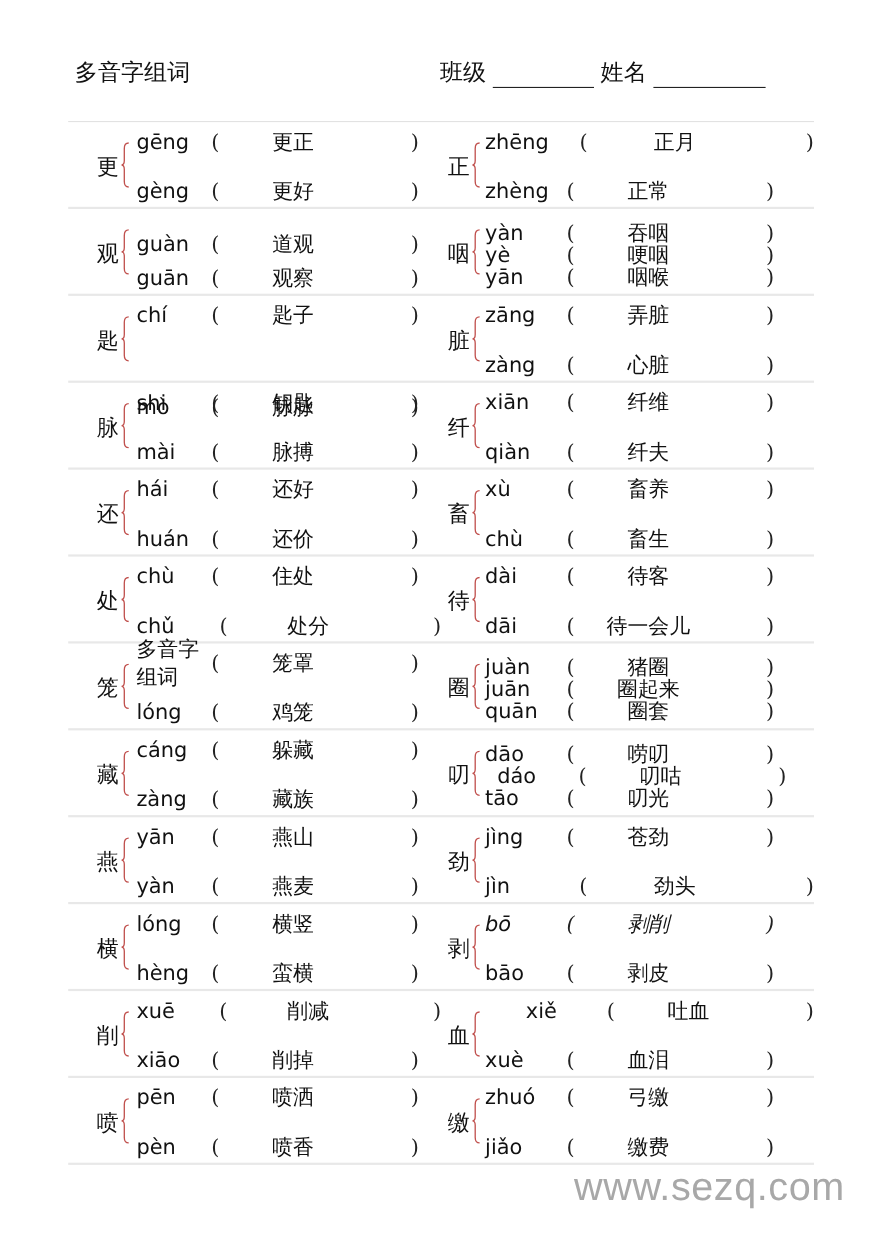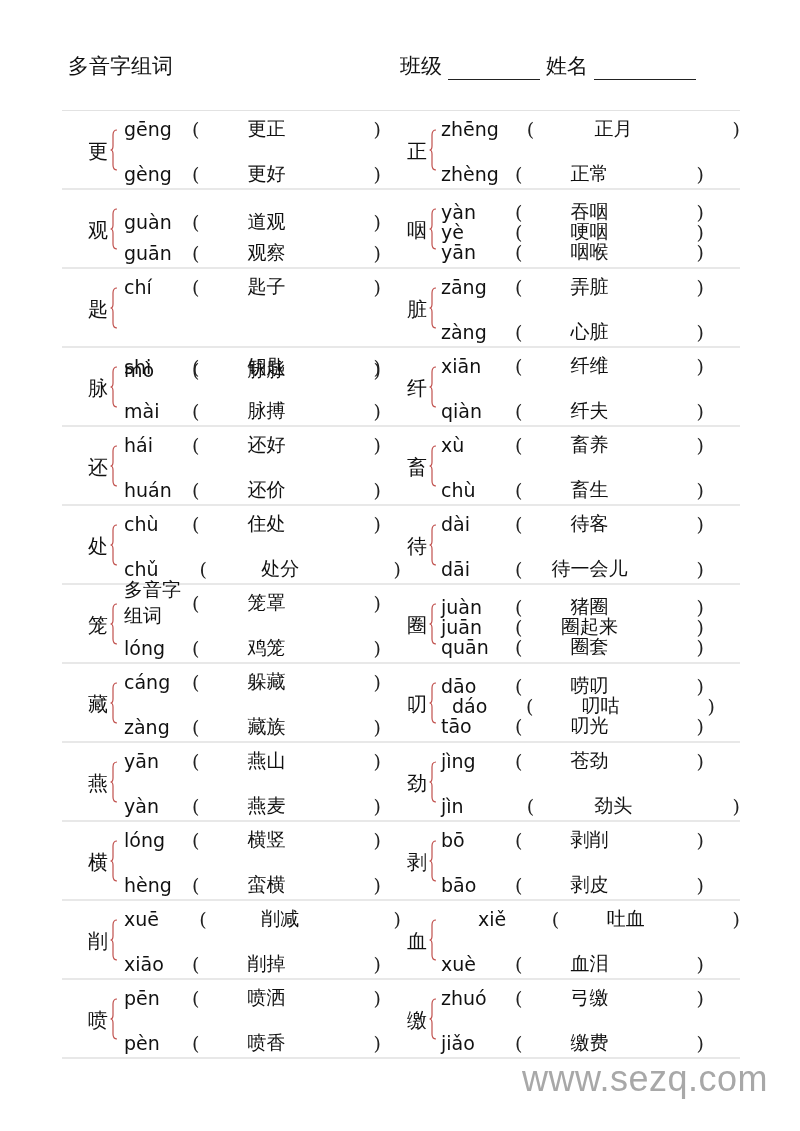--- a/index.html
+++ b/index.html
@@ -460,21 +460,21 @@
             <span class="rp">)</span>
           </div>
         </div>
       </div>
       <div class="cell right">
         <span class="hanzi">剥</span>
         <svg class="brace" viewBox="0 0 8 42">
           <path d="M7 1 Q3 1 3 6 L3 17 Q3 21 0.5 21 Q3 21 3 25 L3 36 Q3 41 7 41" fill="none" stroke="#c0504d" stroke-width="1.2"></path>
         </svg>
         <div class="readings">
-          <div class="reading" style="top: 6px;">
+          <div class="reading" style="top: 6px; font-style: italic;">
             <span class="py">bō</span>
             <span class="lp">(</span>
             <span class="word">剥削</span>
             <span class="rp">)</span>
           </div>
           <div class="reading" style="top: 51px;">
             <span class="py">bāo</span>
             <span class="lp">(</span>
             <span class="word">剥皮</span>
             <span class="rp">)</span>

